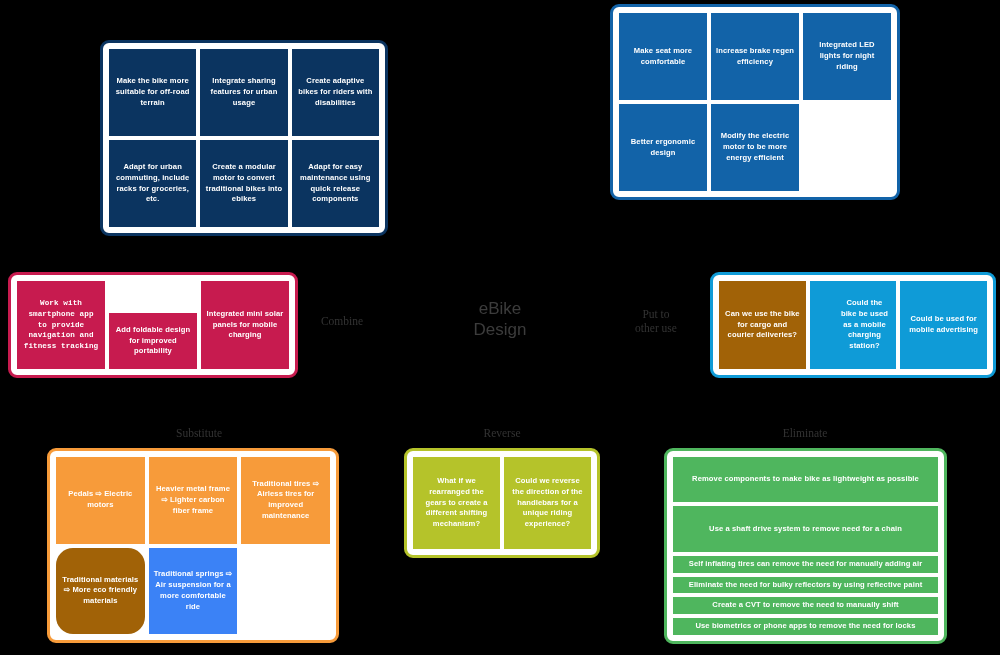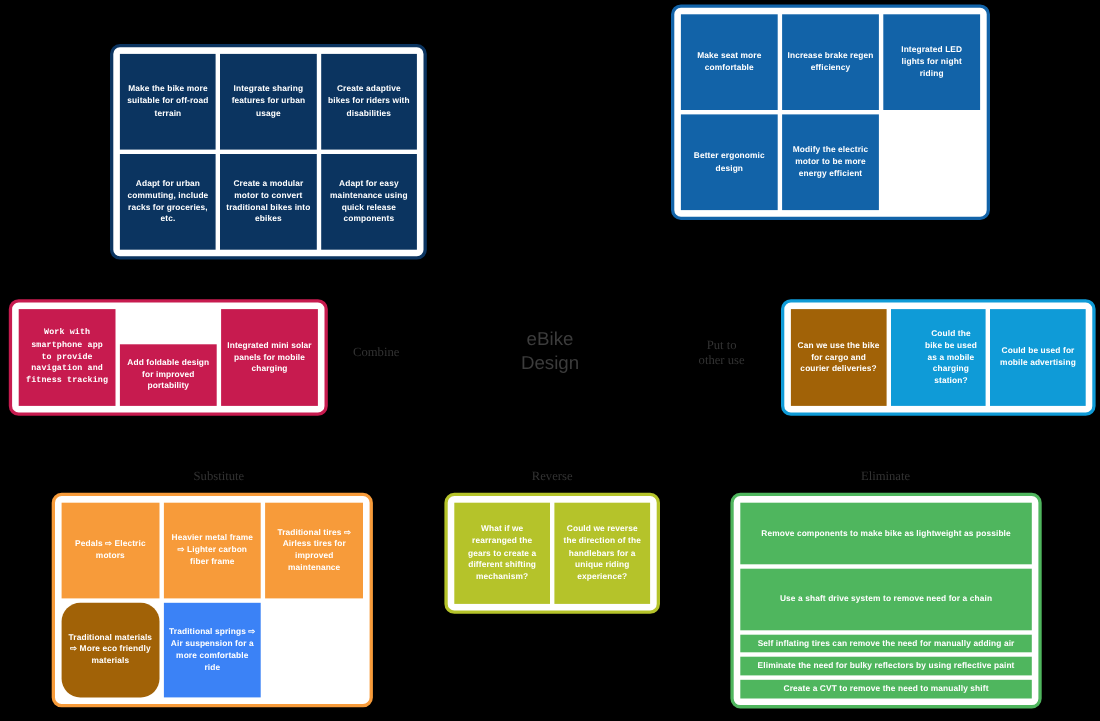--- a/index.html
+++ b/index.html
@@ -132,20 +132,21 @@
     </div>
   </div>
 
   <div class="group" id="g-elim" style="left: 664px; top: 448px; width: 283px; height: 196px; border-color: rgb(79, 182, 94);">
     <div class="grid" style="grid-template-columns:repeat(1,1fr); grid-template-rows:repeat(2,1fr);">
       <div class="cell" style="background: rgb(79, 182, 94);">Remove components to make bike as lightweight as possible</div>
       <div class="cell" style="background: rgb(79, 182, 94);">Use a shaft drive system to remove need for a chain</div>
       <div class="cell" style="background: rgb(79, 182, 94);">Self inflating tires can remove the need for manually adding air</div>
       <div class="cell" style="background: rgb(79, 182, 94);">Eliminate the need for bulky reflectors by using reflective paint</div>
       <div class="cell" style="background: rgb(79, 182, 94);">Create a CVT to remove the need to manually shift</div>
+      <div class="cell" style="background: rgb(79, 182, 94);">Use biometrics or phone apps to remove the need for locks</div>
     </div>
   </div>
 
   <div class="center-title" style="left:420px; top:298px; width:160px;">eBike
 Design</div>
 
   <div class="seclabel" style="left:282px; top:314px; width:120px;">Combine</div>
 
   <div class="seclabel" style="left:598px; top:307px; width:116px;">Put to
 other use</div>

